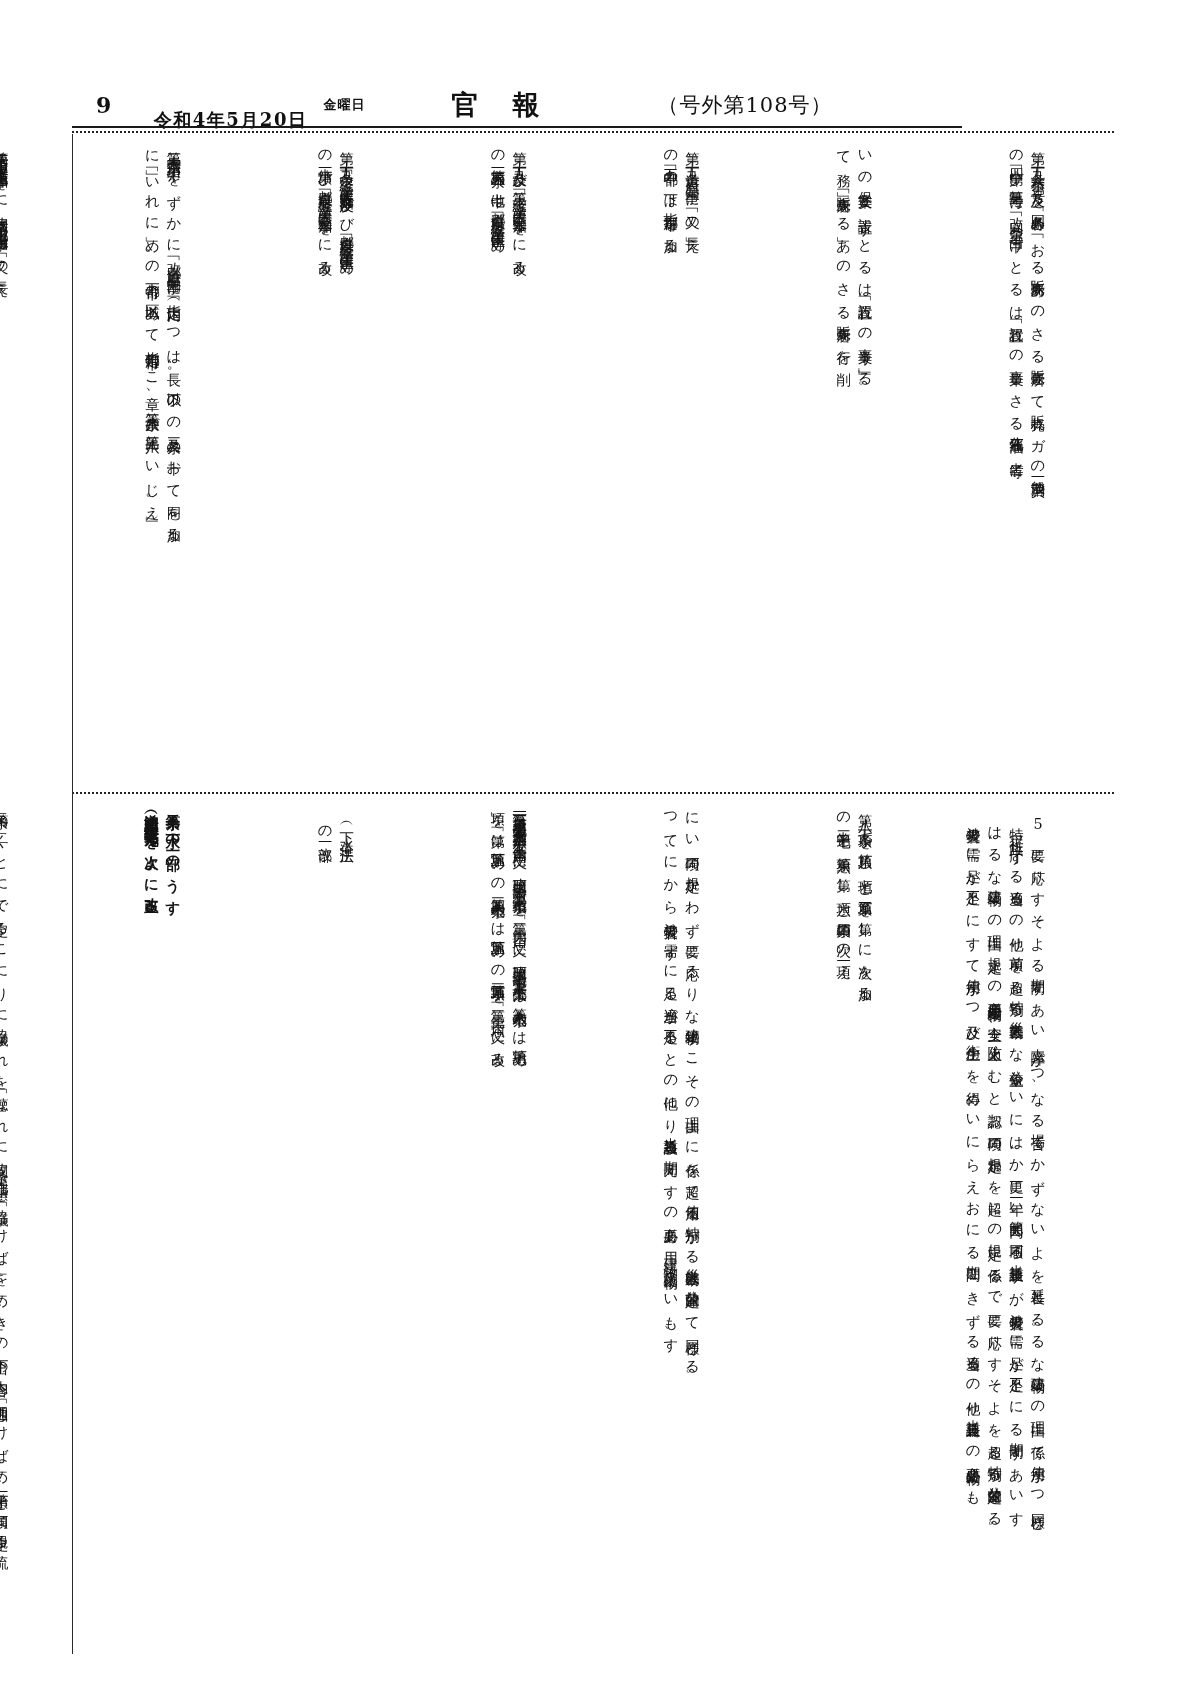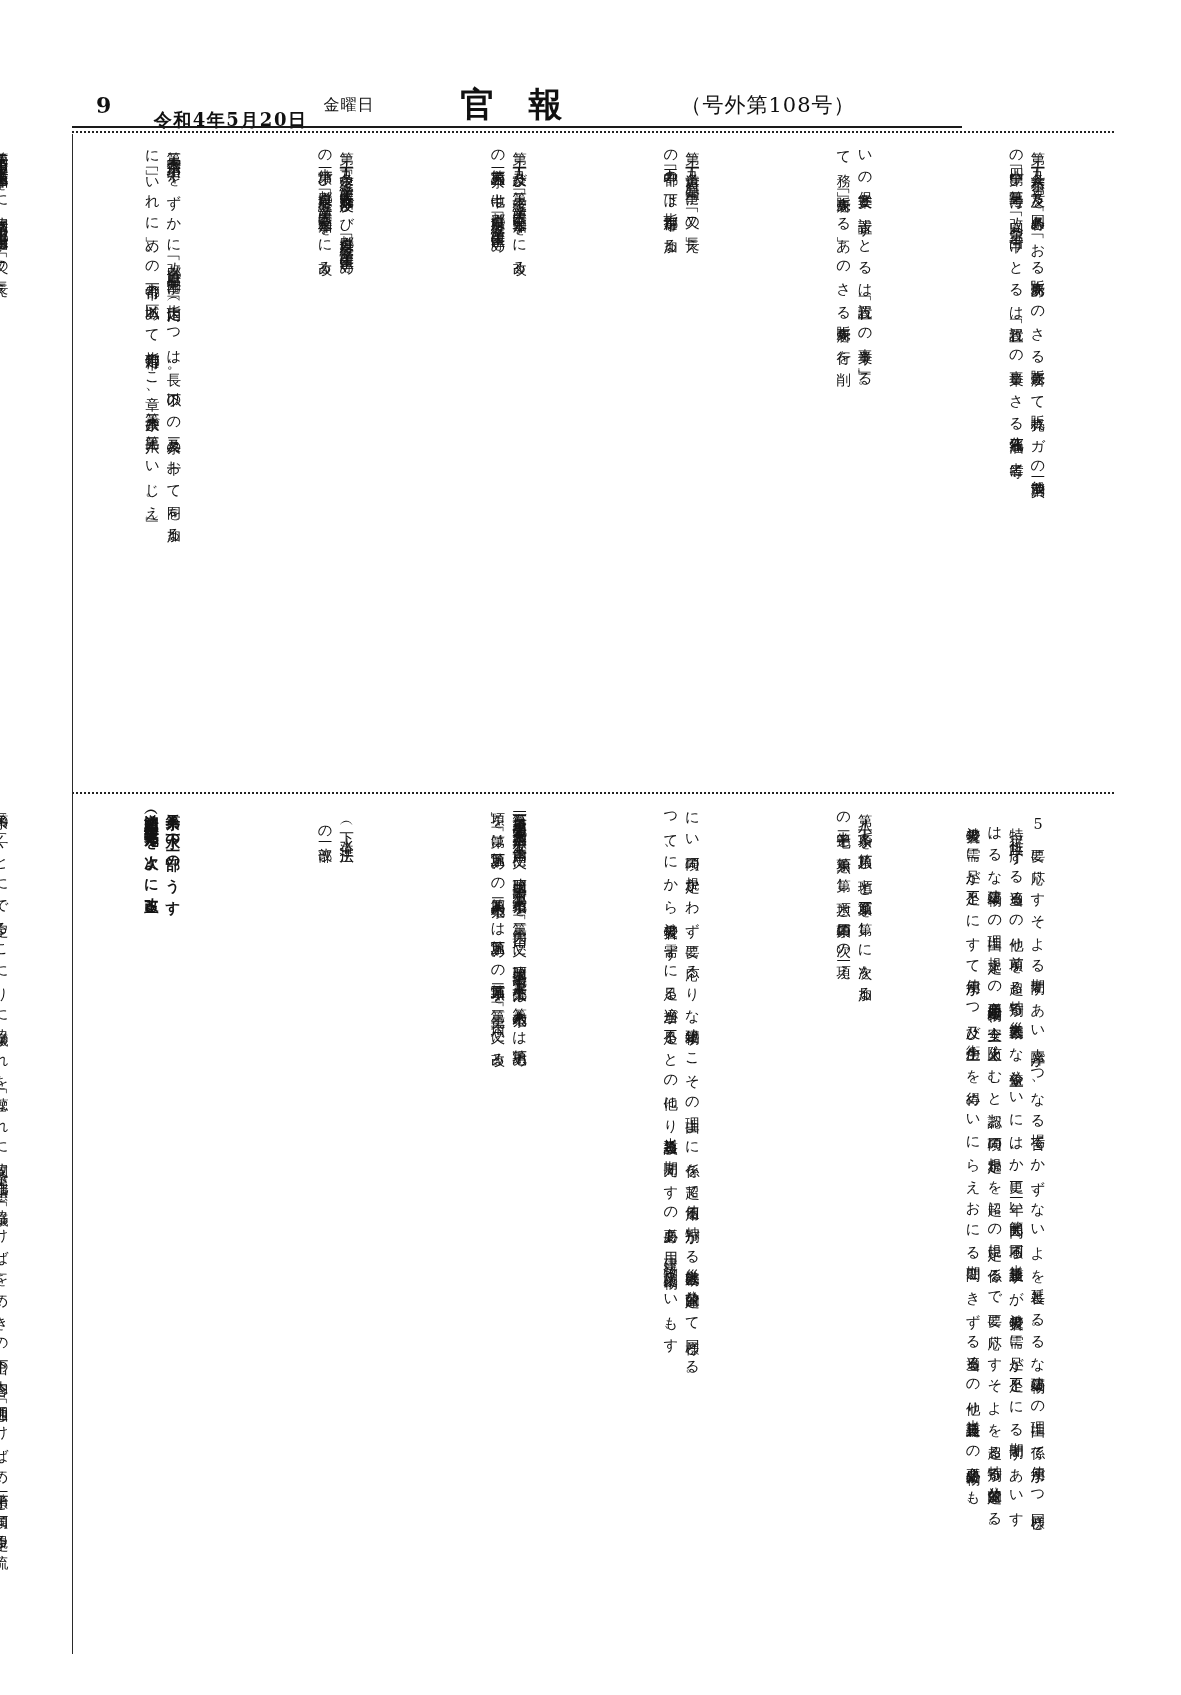--- a/index.html
+++ b/index.html
@@ -39,28 +39,28 @@
   }
   .mh-date {
     font-size: 18px;
     font-weight: 700;
     margin-left: 42px;
     letter-spacing: 1.5px;
     white-space: nowrap;
     margin-top: 30px;
   }
   .mh-weekday {
-    font-size: 16px;
-    font-weight: 400;
+    font-size: 13px;
+    font-weight: 700;
     margin-left: 16px;
     letter-spacing: 1px;
     white-space: nowrap;
   }
   .mh-title {
-    font-size: 34px;
+    font-size: 27px;
     font-weight: 700;
     margin-left: 86px;
     letter-spacing: 34px;
     white-space: nowrap;
   }
   .mh-issue {
     font-size: 21px;
     font-weight: 400;
     margin-left: 84px;
     letter-spacing: 1px;

